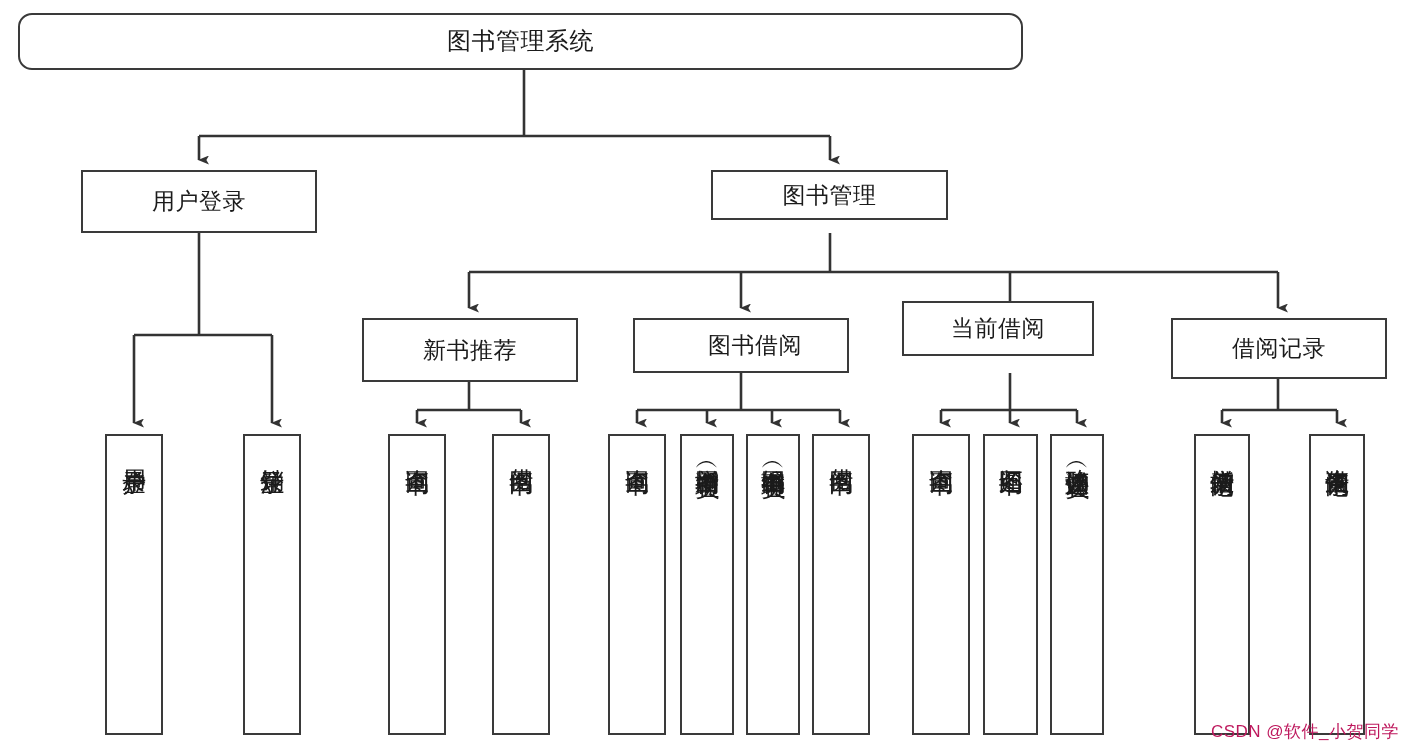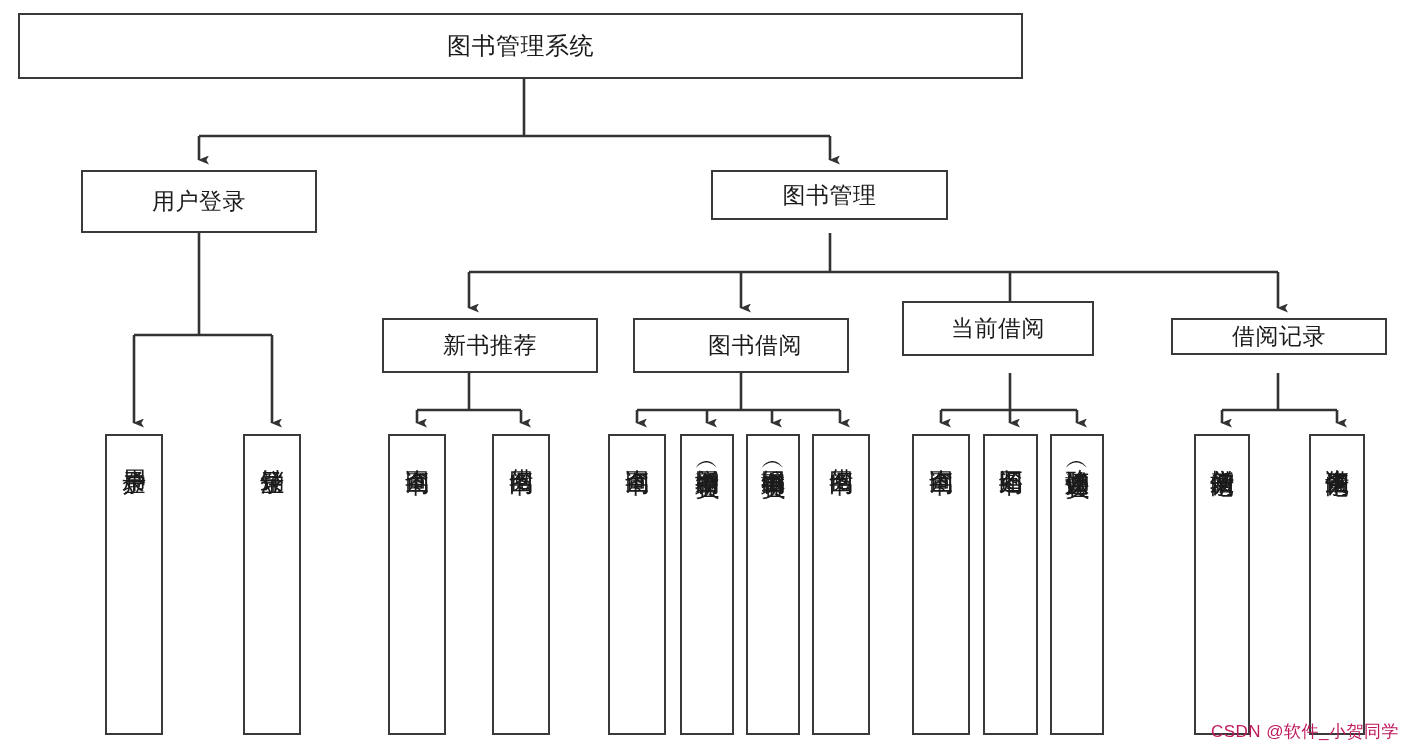--- a/index.html
+++ b/index.html
@@ -120,41 +120,41 @@
       <path d="M1010,410 L1010,423" marker-end="url(#arrowhead)"></path>
       <path d="M1077,410 L1077,423" marker-end="url(#arrowhead)"></path>
 
       <path d="M1278,373 L1278,410"></path>
       <path d="M1222,410 L1337,410"></path>
       <path d="M1222,410 L1222,423" marker-end="url(#arrowhead)"></path>
       <path d="M1337,410 L1337,423" marker-end="url(#arrowhead)"></path>
     </g>
   </svg>
 
-  <div class="node horiz root" style="left:18px; top:13px; width:1005px; height:66px;">
+  <div class="node horiz root" style="left:18px; top:13px; width:1005px; height:57px;border-radius:14px;">
     <span class="node-label">图书管理系统</span>
   </div>
 
   <div class="node horiz" style="left:81px; top:170px; width:236px; height:63px;">
     <span class="node-label">用户登录</span>
   </div>
   <div class="node horiz" style="left:711px; top:170px; width:237px; height:50px;">
     <span class="node-label">图书管理</span>
   </div>
 
-  <div class="node horiz" style="left:362px; top:318px; width:216px; height:55px;margin-left:20px;">
+  <div class="node horiz" style="left:362px; top:318px; width:216px; height:64px;">
     <span class="node-label">新书推荐</span>
   </div>
   <div class="node horiz" style="left:633px; top:318px; width:216px; height:55px;padding-left:28px;">
     <span class="node-label">图书借阅</span>
   </div>
   <div class="node horiz" style="left:902px; top:301px; width:192px; height:55px;align-items:center;">
     <span class="node-label">当前借阅</span>
   </div>
-  <div class="node horiz" style="left:1171px; top:318px; width:216px; height:37px;">
+  <div class="node horiz" style="left:1171px; top:318px; width:216px; height:61px;">
     <span class="node-label">借阅记录</span>
   </div>
 
   <div class="node vert" style="left:105px; top:434px; width:58px; height:301px;">
     <span class="node-label">用户登录</span>
   </div>
   <div class="node vert" style="left:243px; top:434px; width:58px; height:301px;">
     <span class="node-label">注销登录</span>
   </div>
 

